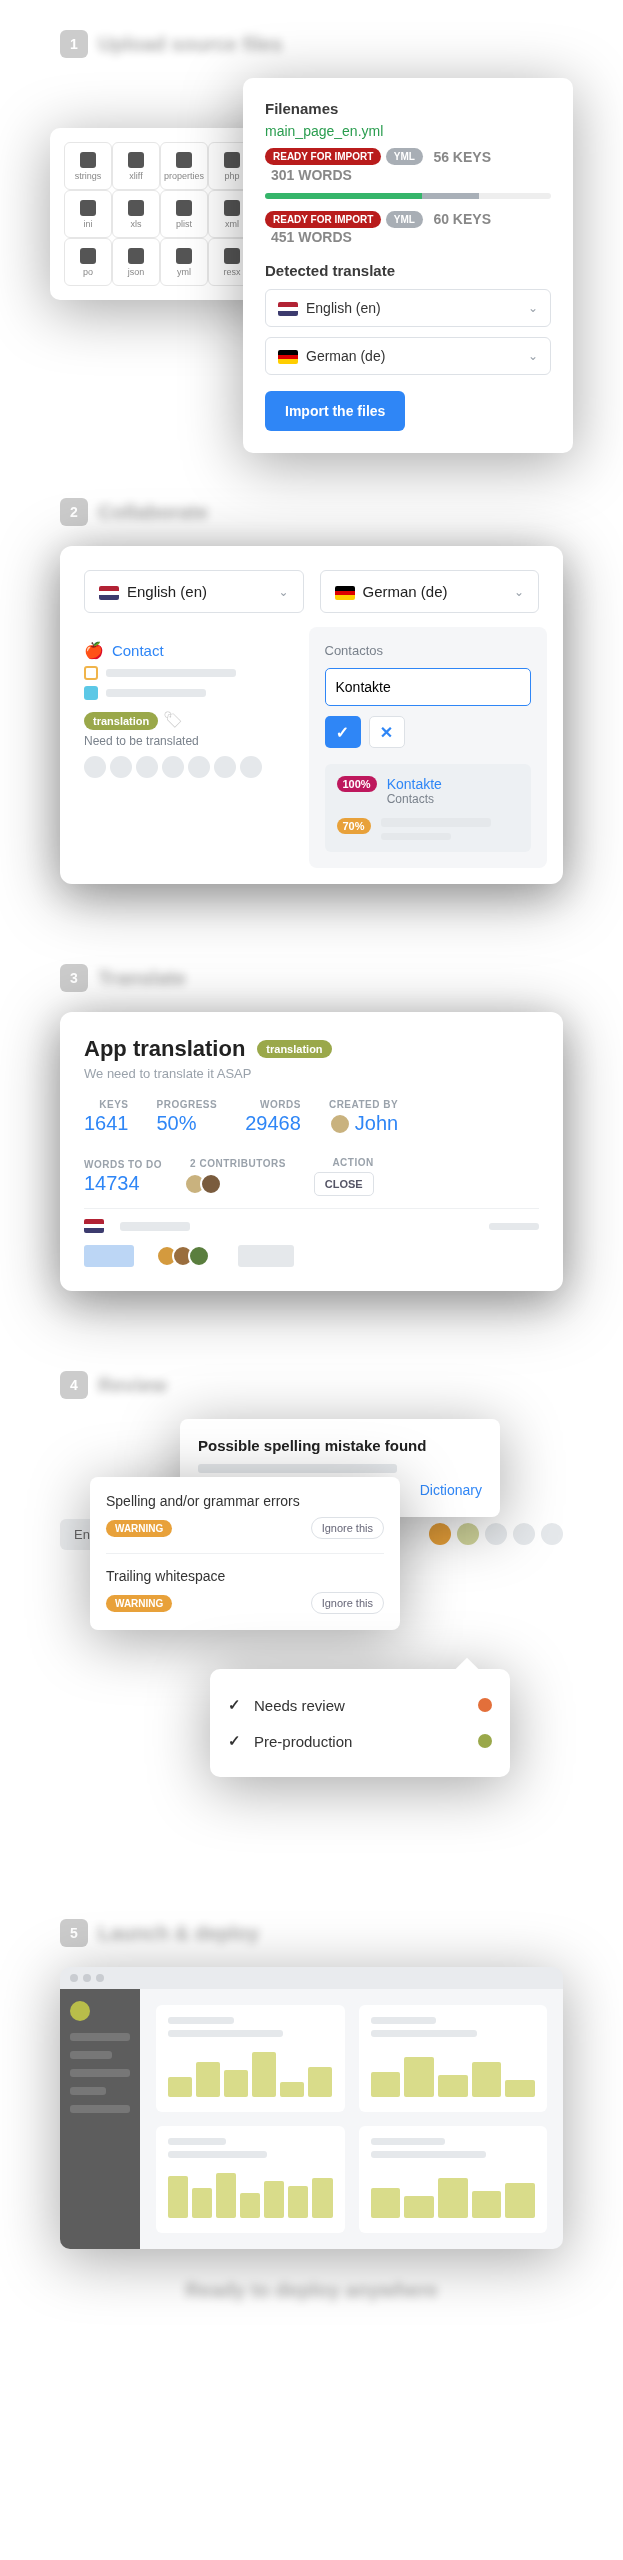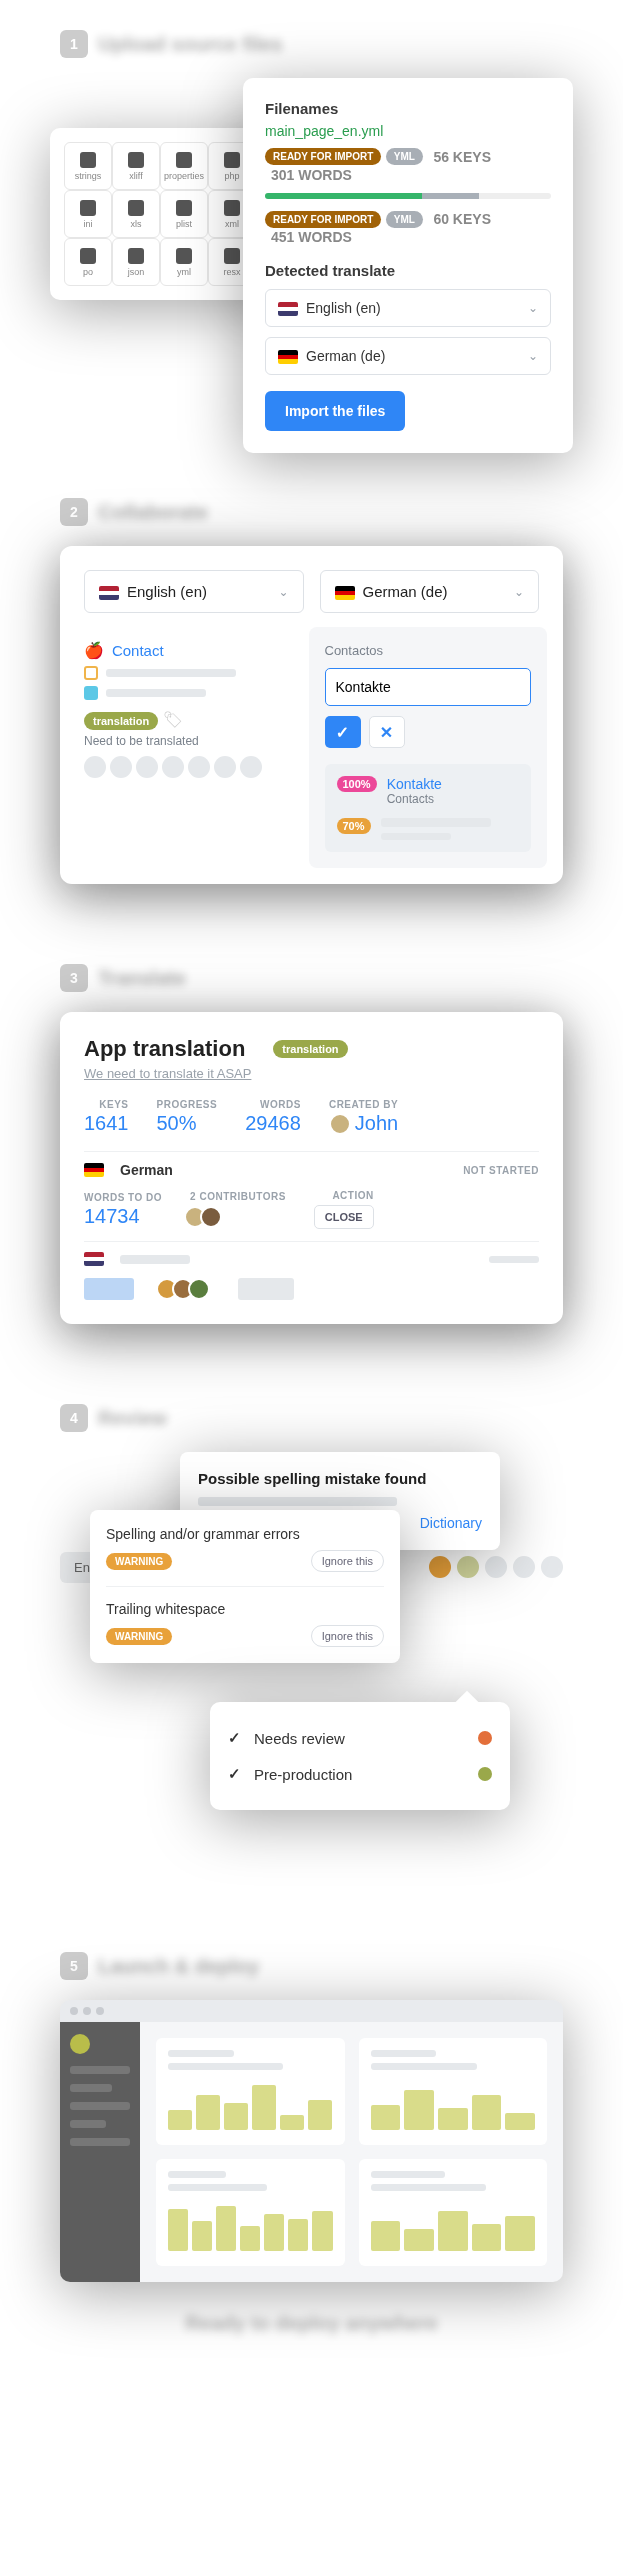--- a/index.html
+++ b/index.html
@@ -14,21 +14,21 @@
   
   .s1-stage { position:relative; height:340px; }
   .s1-back { position:absolute; left:-10px; top:50px; width:250px; background:#fff; border-radius:10px; padding:14px; }
   .fmt-grid { display:grid; grid-template-columns:repeat(4,48px); gap:0; }
   .fmt-cell { border:1px solid #e6e6e6; border-radius:6px; display:flex; flex-direction:column; align-items:center; justify-content:center; height:48px; font-size:9px; color:#888; gap:3px; }
   .fmt-cell .icn { width:16px; height:16px; background:#555; border-radius:3px; }
   .s1-front { position:absolute; right:-10px; top:0; width:330px; background:#fff; border-radius:10px; padding:22px; }
   .s1-h { font-size:15px; font-weight:600; color:#3a3a3a; margin-bottom:6px; }
   .s1-file { color:#2a9d4f; font-size:14px; margin-bottom:8px; }
   .pill { display:inline-block; font-size:10px; font-weight:700; padding:3px 8px; border-radius:10px; color:#fff; vertical-align:middle; }
-  .pill-dark { background:#a16207; }
+  .pill-dark { background:#b91c1c; }
   .pill-gray { background:#a8aeb5; }
   .meta { font-size:14px; color:#888; font-weight:600; display:inline-block; margin-left:6px; vertical-align:middle; }
   .pbar { height:6px; border-radius:3px; margin:10px 0; display:flex; overflow:hidden; background:#eee; }
   .pbar .seg1 { width:55%; background:#35b56a; }
   .pbar .seg2 { width:20%; background:#a9b0b8; }
   .lang-sel { border:1px solid #dde1e6; border-radius:6px; padding:10px 12px; display:flex; align-items:center; justify-content:space-between; margin-top:10px; font-size:14px; color:#333; cursor:pointer; }
   .flag { width:20px; height:14px; border-radius:2px; display:inline-block; margin-right:8px; vertical-align:middle; background:#ccc; }
   .flag-us { background:linear-gradient(#b22234 50%, #3c3b6e 50%); background:linear-gradient(180deg,#b22234 0 33%,#fff 33% 66%,#3c3b6e 66% 100%); }
   .flag-de { background:linear-gradient(180deg,#000 0 33%,#dd0000 33% 66%, #ffce00 66% 100%); }
   .btn-primary { margin-top:16px; background:#2f86f6; color:#fff; border:none; border-radius:6px; padding:12px 20px; font-size:14px; font-weight:600; cursor:pointer; }
@@ -48,28 +48,28 @@
   .circ-row { display:flex; gap:4px; margin-top:8px; }
   .circ { width:22px; height:22px; border-radius:50%; background:#e5e8eb; }
   .rhead { color:#7a828c; font-size:13px; margin-bottom:10px; }
   .tinput { width:100%; border:1px solid #2f86f6; border-radius:5px; padding:10px; font-size:14px; background:#fff; }
   .confirm-row { display:flex; gap:8px; margin-top:10px; }
   .sq-btn { width:36px; height:32px; border-radius:5px; display:flex; align-items:center; justify-content:center; cursor:pointer; font-weight:700; }
   .sq-blue { background:#2f86f6; color:#fff; }
   .sq-out { background:#fff; border:1px solid #dde1e6; color:#2f86f6; }
   .sugg { background:#edf0f3; border-radius:6px; padding:12px; margin-top:16px; }
   .pct { display:inline-block; color:#fff; font-size:11px; font-weight:700; padding:2px 6px; border-radius:9px; }
-  .pct-g { background:#ec4899; }
+  .pct-g { background:#be185d; }
   .pct-o { background:#e8a13a; }
   .sugg-t { color:#2f86f6; font-size:14px; font-weight:500; }
   .sugg-s { color:#7a828c; font-size:12px; }
 
   
   .s3-card .title { font-size:22px; font-weight:600; }
-  .s3-card .desc { color:#9aa2ab; font-size:13px; margin:4px 0 18px;text-decoration:underline; }
+  .s3-card .desc { color:#9aa2ab; font-size:13px; margin:4px 0 18px; }
   .stats { display:flex; gap:28px; margin-bottom:16px; }
   .stat .lab { font-size:10px; color:#9aa2ab; font-weight:600; letter-spacing:0.5px;text-align:right; }
   .stat .val { font-size:20px; color:#2f86f6; font-weight:500; margin-top:2px; }
   .langrow { display:flex; justify-content:space-between; align-items:center; padding:10px 0 6px; border-top:1px solid #eef0f2; }
   .langname { font-size:14px; font-weight:600; color:#333; }
   .ns { font-size:10px; color:#9aa2ab; font-weight:600; letter-spacing:0.5px; }
   .substats { display:flex; gap:28px; align-items:center; }
   .avatars { display:flex; }
   .av { width:22px; height:22px; border-radius:50%; background:#c9b27e; border:2px solid #fff; margin-left:-6px; }
   .btn-out { border:1px solid #dde1e6; background:#fff; color:#556; font-size:11px; padding:5px 10px; border-radius:5px; cursor:pointer; font-weight:600; }
@@ -274,21 +274,21 @@
     </div>
   </div>
 </div>
 
 <div class="section">
   <div class="step-header">
     <div class="step-num">3</div>
     <div class="step-title">Translate</div>
   </div>
   <div class="card s3-card shadowish">
-    <div style="display:flex;align-items:center;gap:28px">
+    <div style="display:flex;align-items:center;gap:12px">
       <span class="title">App translation</span>
       <span class="tag-trans">translation</span>
     </div>
     <div class="desc">We need to translate it ASAP</div>
     <div class="stats">
       <div class="stat">
           <div class="lab">KEYS</div>
           <div class="val">1641</div>
         </div>
       <div class="stat">
@@ -299,27 +299,20 @@
           <div class="lab">WORDS</div>
           <div class="val">29468</div>
         </div>
       <div class="stat">
           <div class="lab">CREATED BY</div>
           <div class="val" style="display:flex;align-items:center;gap:4px">
             <span class="av" style="margin:0"></span>
             <span>John</span>
           </div>
         </div>
-    </div>
-    <div class="langrow">
-      <div style="display:flex;align-items:center;gap:8px">
-          <span class="flag flag-de"></span>
-          <span class="langname">German</span>
-        </div>
-      <div class="ns">NOT STARTED</div>
     </div>
     <div class="substats" style="padding:6px 0 12px">
       <div class="stat">
           <div class="lab">WORDS TO DO</div>
           <div class="val">14734</div>
         </div>
       <div class="stat">
           <div class="lab">2 CONTRIBUTORS</div>
           <div class="avatars" style="margin-top:4px">
             <span class="av"></span>

